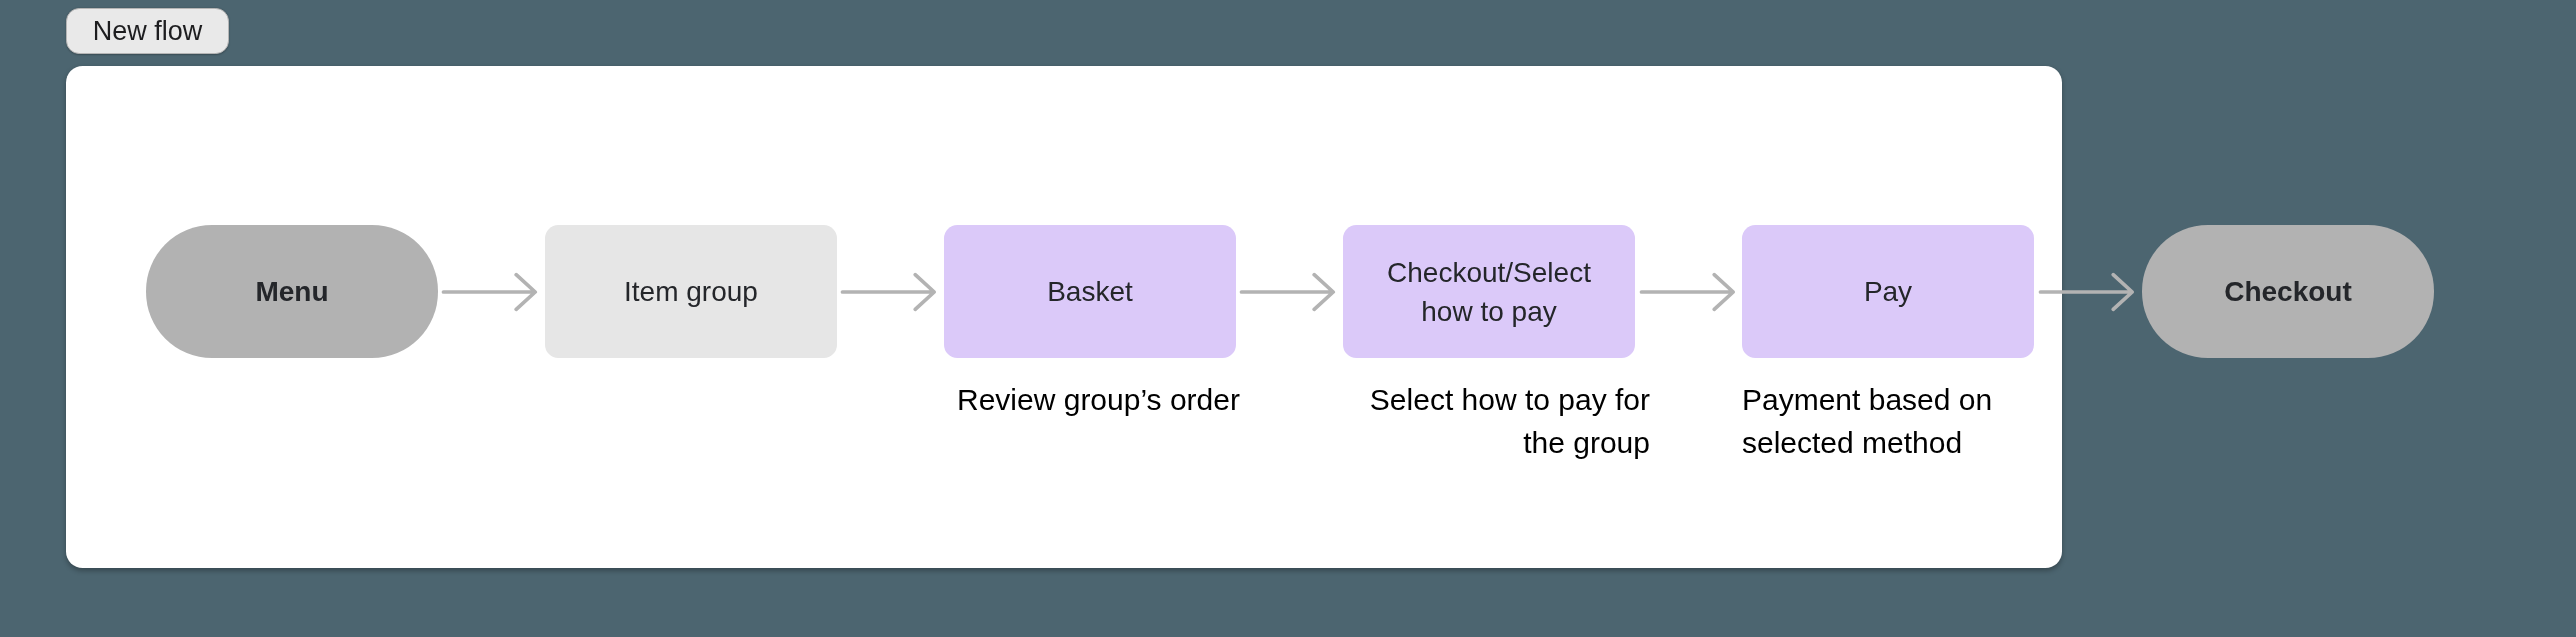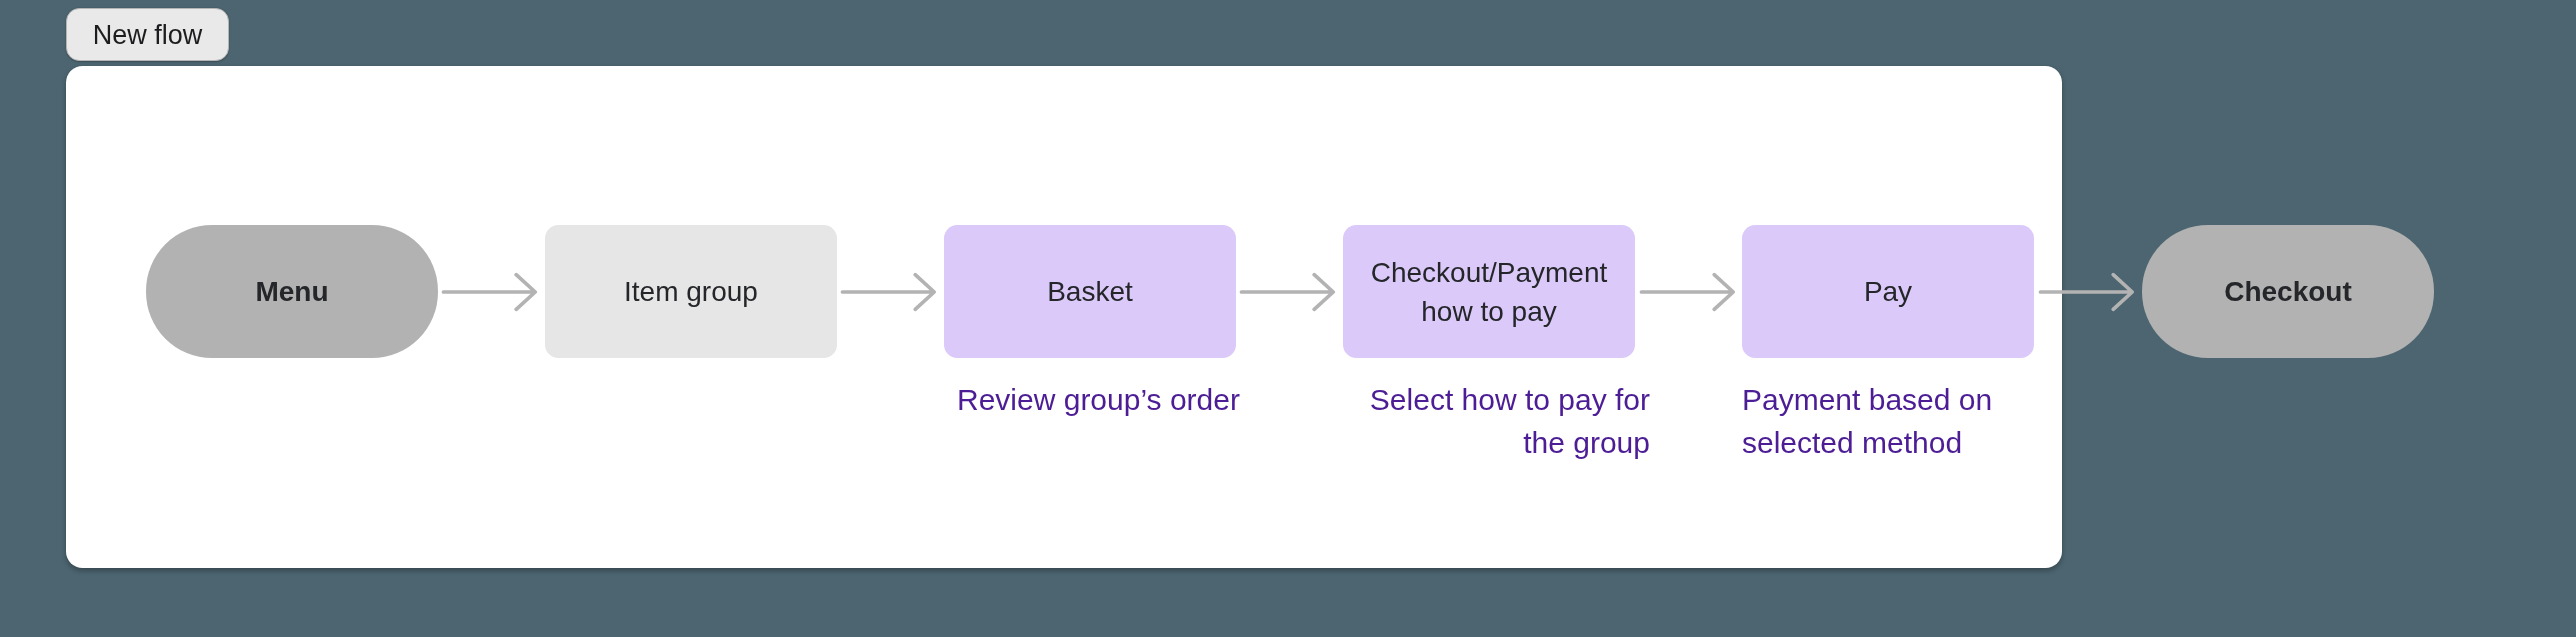--- a/index.html
+++ b/index.html
@@ -6,21 +6,21 @@
   html, body {
     width: 2576px; height: 637px;
     font-family: "Liberation Sans", sans-serif;
     background: #4c6570;
     overflow: hidden;
     position: relative;
   }
   .new-flow-btn {
     position: absolute;
     left: 66px; top: 8.3px;
-    width: 163px; height: 53px;
+    width: 163px; height: 46px;
     background: #e9e9e9;
     border: 1.7px solid #b5b5b5;
     border-radius: 13.3px;
     font-family: "Liberation Sans", sans-serif;
     font-size: 27px;
     color: #1d1d1f;
     line-height: 42px;
     text-align: center;
     box-shadow: 0 0.8px 1.7px rgba(0,0,0,0.25);
     cursor: pointer;
@@ -75,21 +75,21 @@
   .arrow-1 { left: 774px; }
   .arrow-2 { left: 1173px; }
   .arrow-3 { left: 1573px; }
   .arrow-4 { left: 1972px; }
   .caption {
     position: absolute;
     top: 312px;
     width: 307px;
     font-size: 30px;
     line-height: 43px;
-    color: #4c1d95;
+    color: #000000;
     white-space: pre-line;
     text-align: left;
   }
   .caption-basket   { left: 891px; }
   .caption-checkout { left: 1277px; text-align: right; }
   .caption-pay      { left: 1676px; }
 </style>
 </head>
 <body>
 
@@ -108,21 +108,21 @@
   <svg class="arrow arrow-1" viewBox="0 0 121 60">
     <path d="M 3 30 L 110 30 M 91 9 L 114 30 L 91 51" fill="none" stroke="#b3b3b3" stroke-width="4.5" stroke-linecap="round" stroke-linejoin="round"></path>
   </svg>
 
   <div class="node rect-purple node-2">Basket</div>
 
   <svg class="arrow arrow-2" viewBox="0 0 121 60">
     <path d="M 3 30 L 110 30 M 91 9 L 114 30 L 91 51" fill="none" stroke="#b3b3b3" stroke-width="4.5" stroke-linecap="round" stroke-linejoin="round"></path>
   </svg>
 
-  <div class="node rect-purple node-3">Checkout/Payment
+  <div class="node rect-purple node-3">Checkout/Select
 how to pay</div>
 
   <svg class="arrow arrow-3" viewBox="0 0 121 60">
     <path d="M 3 30 L 110 30 M 91 9 L 114 30 L 91 51" fill="none" stroke="#b3b3b3" stroke-width="4.5" stroke-linecap="round" stroke-linejoin="round"></path>
   </svg>
 
   <div class="node rect-purple node-4">Pay</div>
 
   <svg class="arrow arrow-4" viewBox="0 0 121 60">
     <path d="M 3 30 L 110 30 M 91 9 L 114 30 L 91 51" fill="none" stroke="#b3b3b3" stroke-width="4.5" stroke-linecap="round" stroke-linejoin="round"></path>

